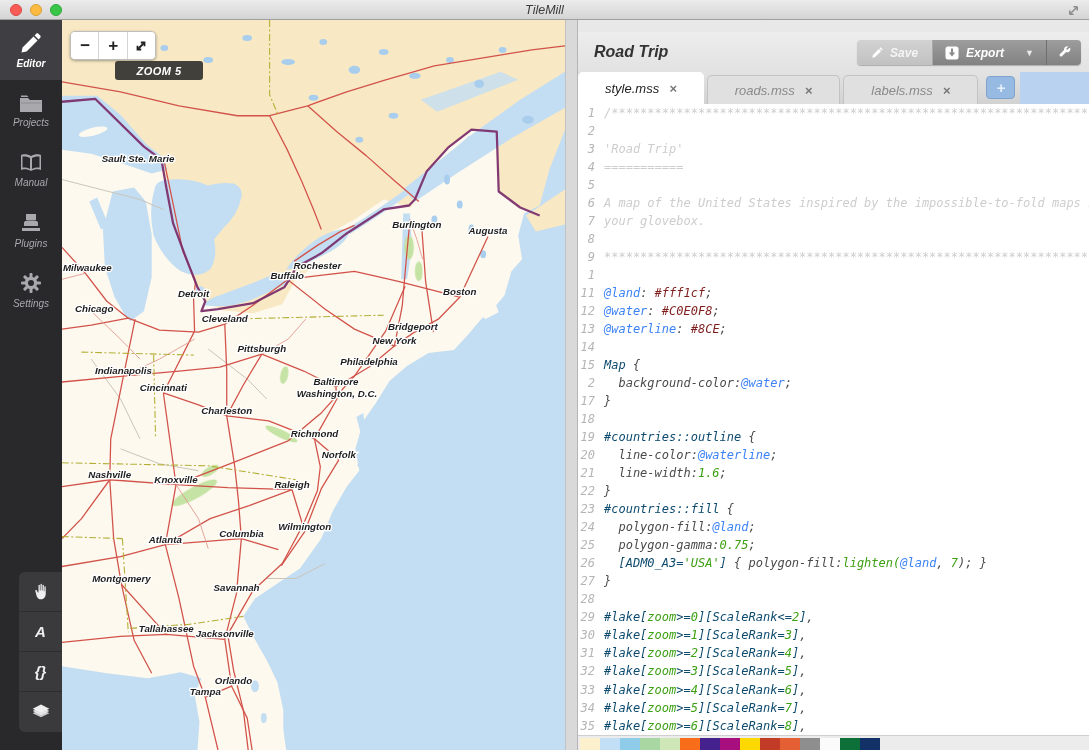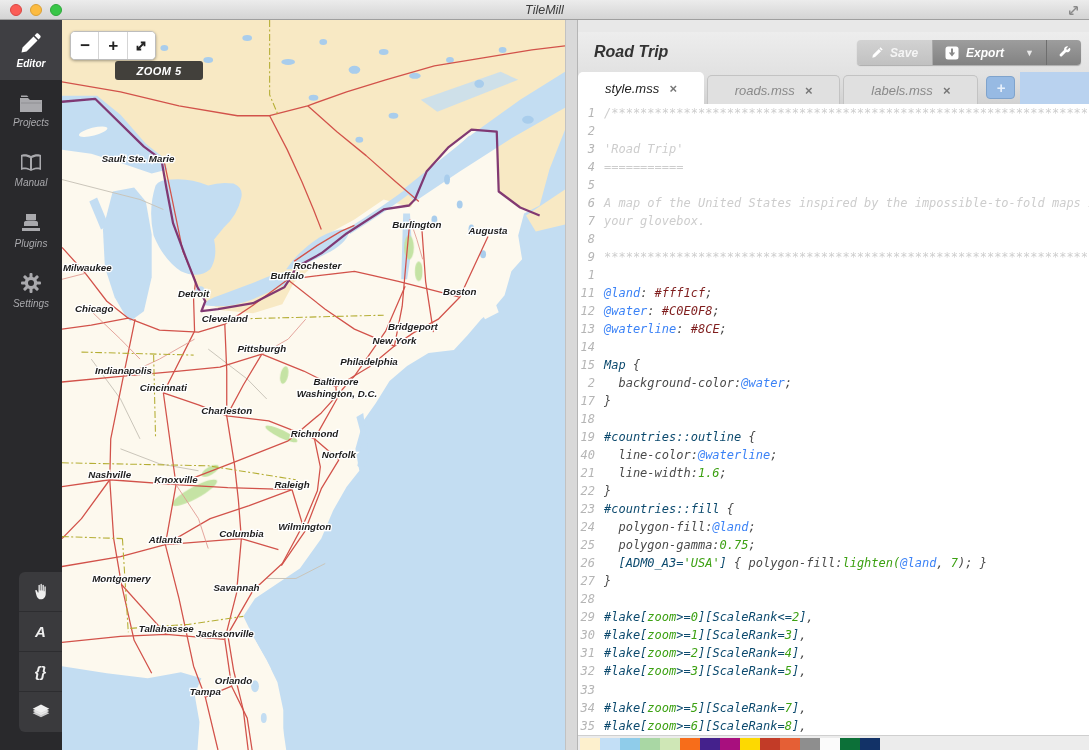--- a/index.html
+++ b/index.html
@@ -469,21 +469,21 @@
         </div>
         <div class="line">
           <span class="ln">18</span>
           <span class="src"></span>
         </div>
         <div class="line">
           <span class="ln">19</span>
           <span class="src"><span class="ts">#countries::outline</span><span class="td"> {</span></span>
         </div>
         <div class="line">
-          <span class="ln">40</span>
+          <span class="ln">20</span>
           <span class="src"><span class="td">  line-color:</span><span class="tv">@waterline</span><span class="td">;</span></span>
         </div>
         <div class="line">
           <span class="ln">21</span>
           <span class="src"><span class="td">  line-width:</span><span class="tg">1.6</span><span class="td">;</span></span>
         </div>
         <div class="line">
           <span class="ln">22</span>
           <span class="src"><span class="td">}</span></span>
         </div>
@@ -522,20 +522,21 @@
         <div class="line">
           <span class="ln">31</span>
           <span class="src"><span class="ts">#lake[</span><span class="tg">zoom</span><span class="ts">&gt;=</span><span class="tg">2</span><span class="ts">][</span><span class="ts">ScaleRank</span><span class="ts">=</span><span class="tg">4</span><span class="ts">]</span><span class="td">,</span></span>
         </div>
         <div class="line">
           <span class="ln">32</span>
           <span class="src"><span class="ts">#lake[</span><span class="tg">zoom</span><span class="ts">&gt;=</span><span class="tg">3</span><span class="ts">][</span><span class="ts">ScaleRank</span><span class="ts">=</span><span class="tg">5</span><span class="ts">]</span><span class="td">,</span></span>
         </div>
         <div class="line">
           <span class="ln">33</span>
+          <span class="src"><span class="ts">#lake[</span><span class="tg">zoom</span><span class="ts">&gt;=</span><span class="tg">4</span><span class="ts">][</span><span class="ts">ScaleRank</span><span class="ts">=</span><span class="tg">6</span><span class="ts">]</span><span class="td">,</span></span>
         </div>
         <div class="line">
           <span class="ln">34</span>
           <span class="src"><span class="ts">#lake[</span><span class="tg">zoom</span><span class="ts">&gt;=</span><span class="tg">5</span><span class="ts">][</span><span class="ts">ScaleRank</span><span class="ts">=</span><span class="tg">7</span><span class="ts">]</span><span class="td">,</span></span>
         </div>
         <div class="line">
           <span class="ln">35</span>
           <span class="src"><span class="ts">#lake[</span><span class="tg">zoom</span><span class="ts">&gt;=</span><span class="tg">6</span><span class="ts">][</span><span class="ts">ScaleRank</span><span class="ts">=</span><span class="tg">8</span><span class="ts">]</span><span class="td">,</span></span>
         </div>
       </div>

